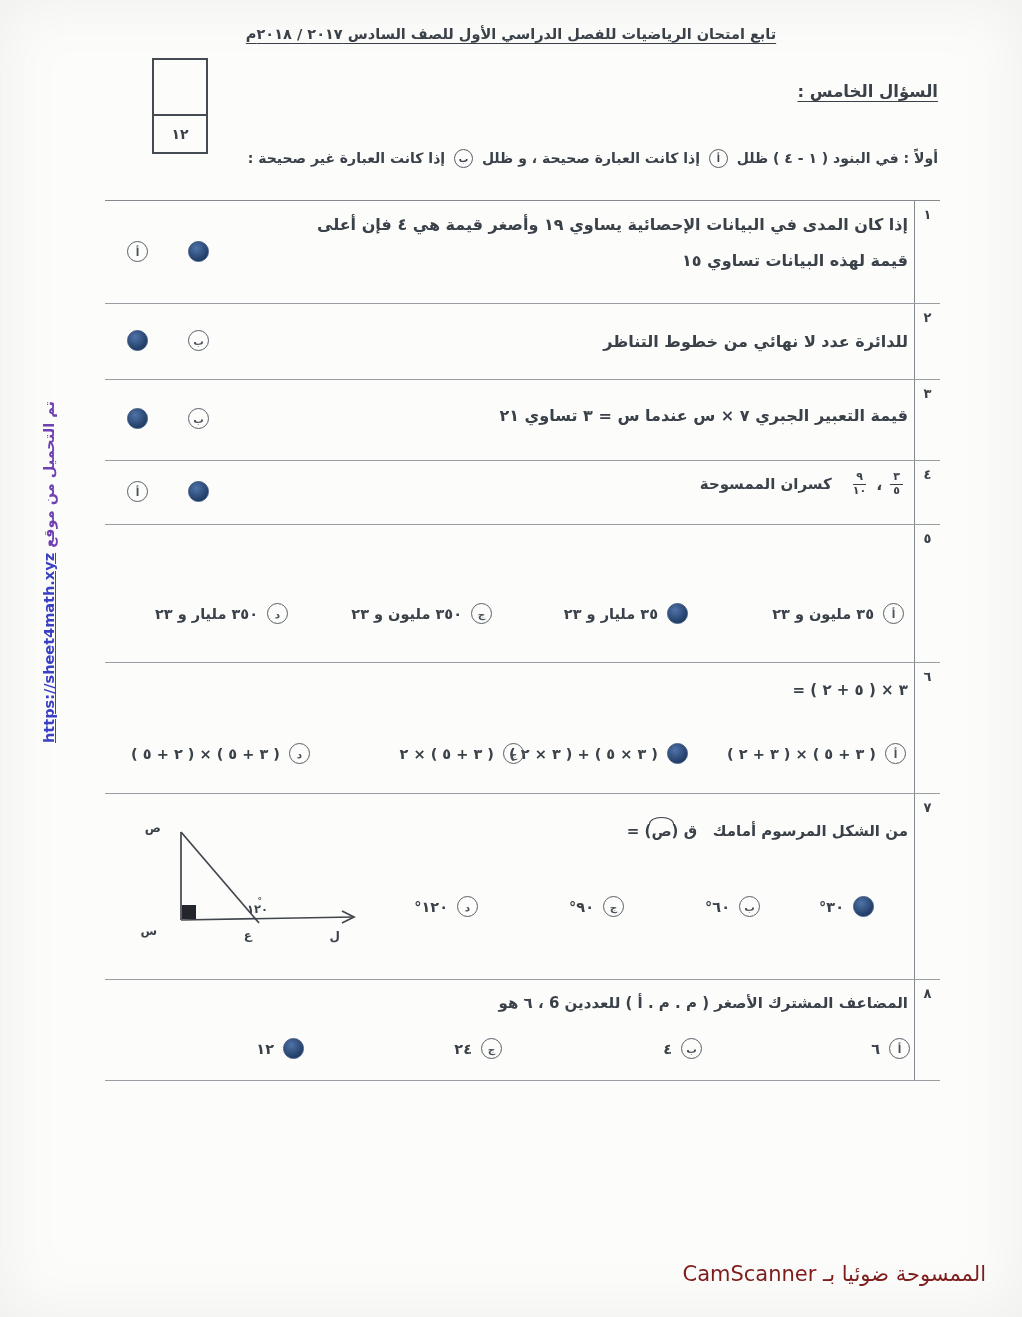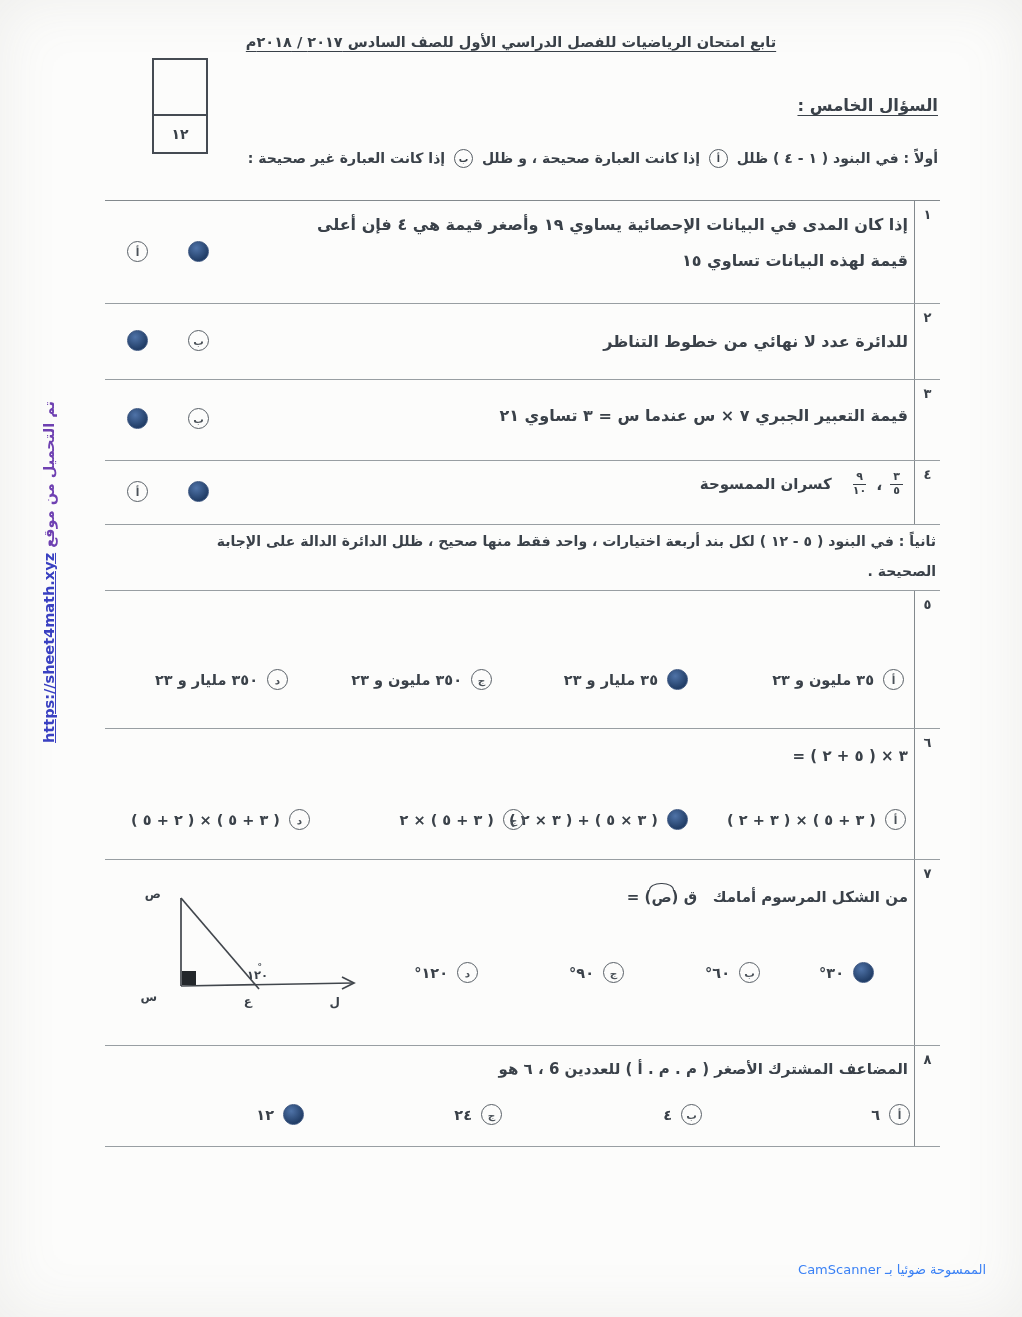--- a/index.html
+++ b/index.html
@@ -5,26 +5,26 @@
   html,body{margin:0;padding:0;}
   body{
     width:1022px;height:1317px;position:relative;overflow:hidden;
     background:#fcfcfb;color:#3a4149;
     font-family:"DejaVu Sans","Liberation Sans",sans-serif;
   }
   body::after{content:"";position:absolute;inset:0;pointer-events:none;
     box-shadow:inset 0 0 60px rgba(120,118,105,0.10);}
   .rtl{direction:rtl;text-align:right;}
   .exam-title{position:absolute;top:26px;left:0;width:100%;text-align:center;
-    font-size:14.5px;font-weight:bold;text-decoration:underline;text-underline-offset:4px;margin-top:8px;}
+    font-size:14.5px;font-weight:bold;text-decoration:underline;text-underline-offset:4px;}
   .score-box{position:absolute;left:152px;top:58px;width:52px;height:92px;
     border:2px solid #454b52;background:transparent;}
   .score-cell{position:absolute;left:0;right:0;bottom:0;height:36px;border-top:2px solid #454b52;
     text-align:center;font-size:14px;font-weight:bold;line-height:36px;}
-  .q-heading{position:absolute;top:96px;right:84px;font-size:16.5px;font-weight:bold;
+  .q-heading{position:absolute;top:82px;right:84px;font-size:16.5px;font-weight:bold;
     text-decoration:underline;text-underline-offset:4px;}
   .instr1{position:absolute;top:149px;right:84px;left:110px;font-size:14px;font-weight:bold;}
   .inline-bubble{display:inline-flex;width:17px;height:17px;border:1.5px solid #565d64;border-radius:50%;
     align-items:center;justify-content:center;font-size:9.5px;vertical-align:middle;margin:0 4px;}
   .exam-table{position:absolute;left:105px;top:200px;width:835px;border-top:1.7px solid #83898d;}
   .row{position:relative;border-bottom:1.5px solid #989ea2;}
   .numcell{position:absolute;top:0;bottom:0;right:0;width:26px;border-left:1.6px solid #83898d;
     font-size:13px;font-weight:bold;text-align:center;padding-top:6px;box-sizing:border-box;}
   .statement{position:absolute;right:32px;font-size:16px;font-weight:bold;white-space:nowrap;}
   .tf-bubbles{position:absolute;left:22px;display:flex;gap:40px;}
@@ -49,21 +49,21 @@
     border:1.5px solid #3a4149;border-bottom:none;border-radius:50% 50% 0 0/100% 100% 0 0;}
   .fig{position:absolute;left:30px;top:22px;}
   .fl{stroke:#41464c;stroke-width:1.7;fill:none;}
   .ft{font-size:12px;font-weight:bold;fill:#3a4149;}
   .ft-angle{font-size:11.5px;font-weight:bold;fill:#3a4149;}
   .ft-deg{font-size:9px;font-weight:bold;fill:#3a4149;}
   .watermark{position:absolute;left:-138px;top:560px;width:390px;height:32px;
     transform:rotate(-90deg);direction:rtl;text-align:center;font-size:14.5px;font-weight:bold;white-space:nowrap;}
   .wm-text{color:#6f41b2;}
   .wm-url{color:#3a41c2;text-decoration:underline;direction:ltr;unicode-bidi:embed;margin-left:8px;}
-  .footer-note{position:absolute;right:36px;top:1262px;direction:rtl;font-size:13px;color:#3b82f6;}
+  .footer-note{position:absolute;right:36px;top:1262px;direction:rtl;font-size:21px;color:#7f1d1d;}
 </style>
 </head>
 <body>
 
 <div class="exam-title rtl">تابع امتحان الرياضيات للفصل الدراسي الأول للصف السادس ٢٠١٧ / ٢٠١٨م</div>
 
 <div class="score-box">
   <div class="score-cell">١٢</div>
 </div>
 
@@ -140,24 +140,20 @@
     <div class="tf-bubbles" style="top:20px;">
       <span class="bubble shaded">
           <span class="bubble-letter">ب</span>
         </span>
       <span class="bubble">
           <span class="bubble-letter">أ</span>
         </span>
     </div>
   </div>
 
-  <div class="row rtl" style="height:65px;">
-    <div class="note-text" style="top:8px;">ثانياً : في البنود ( ٥ - ١٢ ) لكل بند أربعة اختيارات ، واحد فقط منها صحيح ، ظلل الدائرة الدالة على الإجابة</div>
-    <div class="note-text" style="top:38px;">الصحيحة .</div>
-  </div>
 
   <div class="row rtl" style="height:137px;">
     <div class="numcell">٥</div>
     <div class="opt" style="top:78px;right:36px;">
       <span class="bubble">
           <span class="bubble-letter">أ</span>
         </span>
       <span>٣٥ مليون و ٢٣</span>
     </div>
     <div class="opt" style="top:78px;right:252px;">

